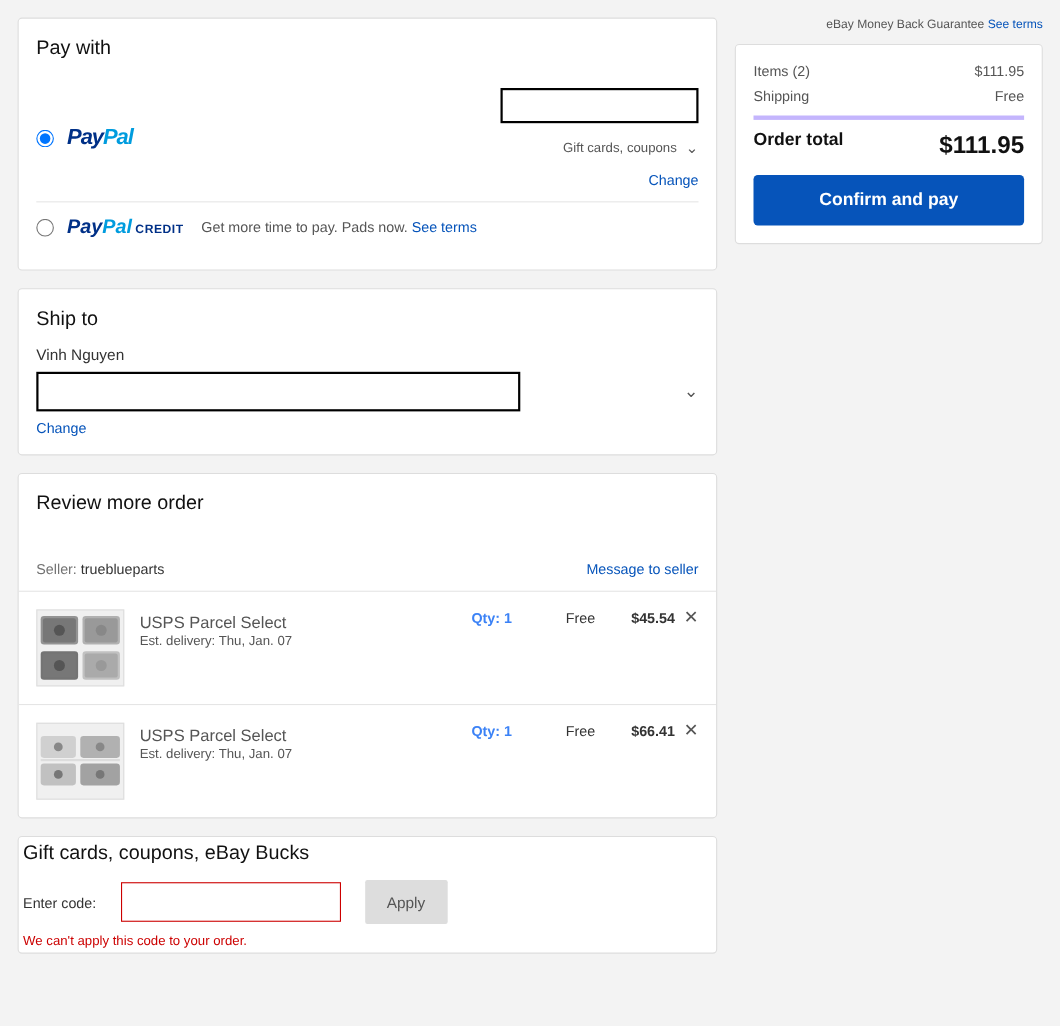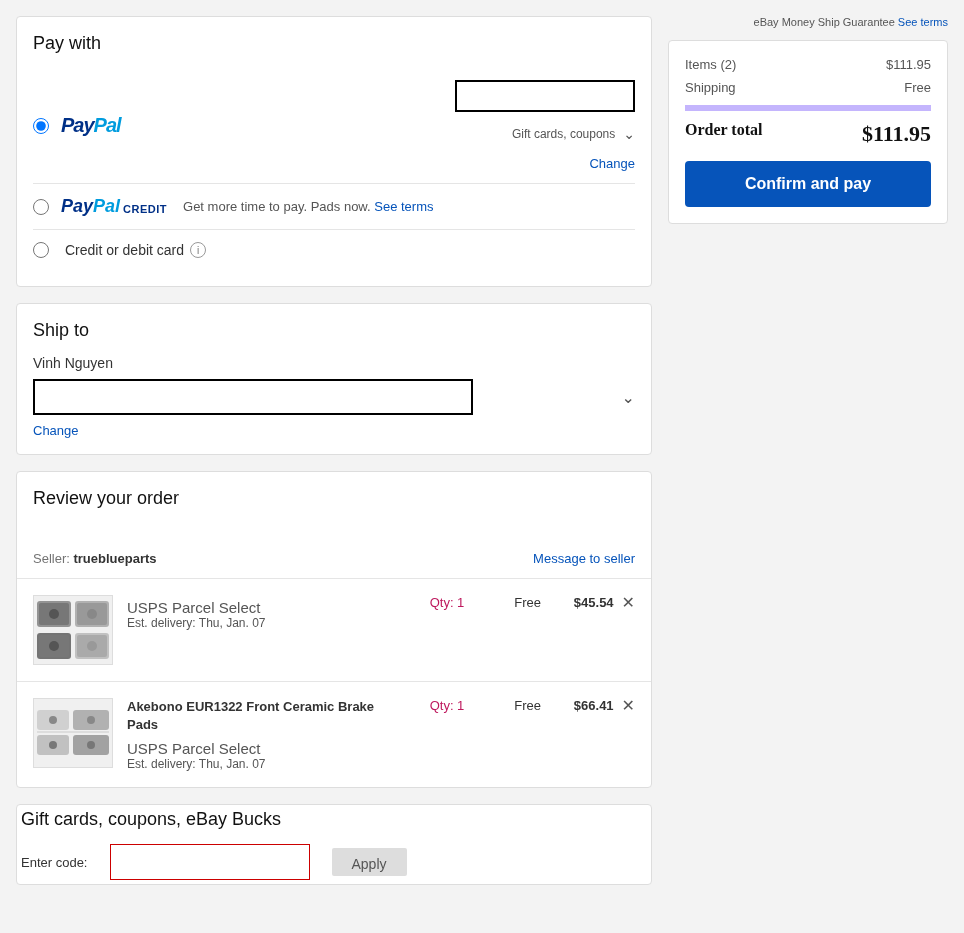--- a/index.html
+++ b/index.html
@@ -157,21 +157,21 @@
       align-items: center;
       padding: 12px 16px;
       border-bottom: 1px solid #e5e5e5;
     }
     .seller-text {
       font-size: 13px;
       color: #737373;
     }
     .seller-name {
       color: #333;
-      font-weight: 700;
+      font-weight: 400;
     }
     .message-seller-link {
       color: #0654ba;
       text-decoration: none;
       font-size: 13px;
       cursor: pointer;
     }
     .order-item {
       display: flex;
       align-items: flex-start;
@@ -216,24 +216,25 @@
       font-size: 15px;
       color: #555;
       margin-top: 4px;
     }
     .item-delivery {
       font-size: 12px;
       color: #555;
     }
     .item-qty {
       font-size: 13px;
-      color: #be185d;
+      color: #3b82f6;
       white-space: nowrap;
       min-width: 60px;
       text-align: center;
+      font-weight: bold;
     }
     .item-price-col {
       display: flex;
       align-items: flex-start;
       gap: 8px;
       min-width: 80px;
       justify-content: flex-end;
     }
     .item-price {
       font-size: 13px;
@@ -285,21 +286,21 @@
       font-size: 13px;
       outline: none;
     }
     .apply-button {
       background: #ddd;
       border: none;
       padding: 8px 20px;
       font-size: 14px;
       color: #555;
       cursor: pointer;
-      height: 28px;
+      height: 40px;
       border-radius: 2px;
     }
     .error-text {
       color: #c00;
       font-size: 12px;
       margin-top: 8px;
     }
 
     
     .summary-card {
@@ -323,25 +324,24 @@
       display: flex;
       justify-content: space-between;
       margin-bottom: 8px;
       font-size: 13px;
       color: #555;
     }
     .summary-row.total {
       font-size: 16px;
       font-weight: 600;
       color: #111;
-      border-top: 6px solid #c4b5fd;
+      border-top: 4px solid #c4b5fd;
       padding-top: 10px;
       margin-top: 10px;
       margin-bottom: 14px;
-      font-family: Liberation Serif, serif;
     }
     .summary-row.total .total-amount {
       font-size: 22px;
       font-weight: bold;
       color: #111;
     }
     .confirm-pay-btn {
       width: 100%;
       background: #0654ba;
       color: #fff;
@@ -444,40 +444,35 @@
               <span class="pp-c-pal">Pal</span>
             <span class="pp-c-credit">CREDIT</span>
           </div>
         </div>
         <div class="credit-option-text">
           <span>Get more time to pay. Pads now.</span>
           <a href="#" class="gift-change-link">See terms</a>
         </div>
       </div>
 
-      <div class="pay-option">
-        <input type="radio" name="payment" style="">
-        <span class="credit-debit-label">Credit or debit card</span>
-        <span class="info-icon">i</span>
-      </div>
     </div>
 
     <div class="section-card">
       <div class="section-title">Ship to</div>
       <div class="ship-name">Vinh Nguyen</div>
       <div class="address-row">
         <input type="text" class="address-input-box" style="">
         <span class="ship-chevron">⌄</span>
       </div>
       <a href="#" class="ship-change-link">Change</a>
     </div>
 
     <div class="review-section">
       <div class="review-section-header">
-        <div class="section-title">Review your order</div>
+        <div class="section-title">Review more order</div>
       </div>
       <div class="seller-row">
         <div>
           <span class="seller-text">Seller:</span>
           <span class="seller-name">trueblueparts</span>
         </div>
         <a href="#" class="message-seller-link">Message to seller</a>
       </div>
 
       <div class="order-item">
@@ -522,47 +517,47 @@
               <rect x="38" y="35" width="36" height="20" rx="3" fill="#999" opacity="0.9"></rect>
               <circle cx="18" cy="20" r="4" fill="#888"></circle>
               <circle cx="56" cy="20" r="4" fill="#888"></circle>
               <circle cx="18" cy="45" r="4" fill="#777"></circle>
               <circle cx="56" cy="45" r="4" fill="#777"></circle>
               <line x1="2" y1="32" x2="74" y2="32" stroke="#ddd" stroke-width="2"></line>
             </svg>
           </div>
         </div>
         <div class="item-details">
-          <div class="item-name">Akebono EUR1322 Front Ceramic Brake Pads</div>
           <div class="item-shipping">USPS Parcel Select</div>
           <div class="item-delivery">Est. delivery: Thu, Jan. 07</div>
         </div>
         <div class="item-qty">Qty: 1</div>
         <div class="item-shipping-cost">Free</div>
         <div class="item-price-col">
           <span class="item-price">$66.41</span>
           <span class="remove-x">✕</span>
         </div>
       </div>
     </div>
 
     <div class="gift-section-card">
       <div class="gift-section-title">Gift cards, coupons, eBay Bucks</div>
       <div class="enter-code-row">
         <label class="enter-code-label">Enter code:</label>
         <input type="text" class="enter-code-input" style="">
         <button class="apply-button">Apply</button>
       </div>
+      <div class="error-text">We can't apply this code to your order.</div>
     </div>
 
   </div>
 
   <div class="right-column">
     <div class="guarantee-row">
-      <span>eBay Money Ship Guarantee</span>
+      <span>eBay Money Back Guarantee</span>
       <a href="#" class="guarantee-link">See terms</a>
     </div>
     <div class="summary-card">
       <div class="summary-row">
         <span>Items (2)</span>
         <span>$111.95</span>
       </div>
       <div class="summary-row">
         <span>Shipping</span>
         <span>Free</span>

